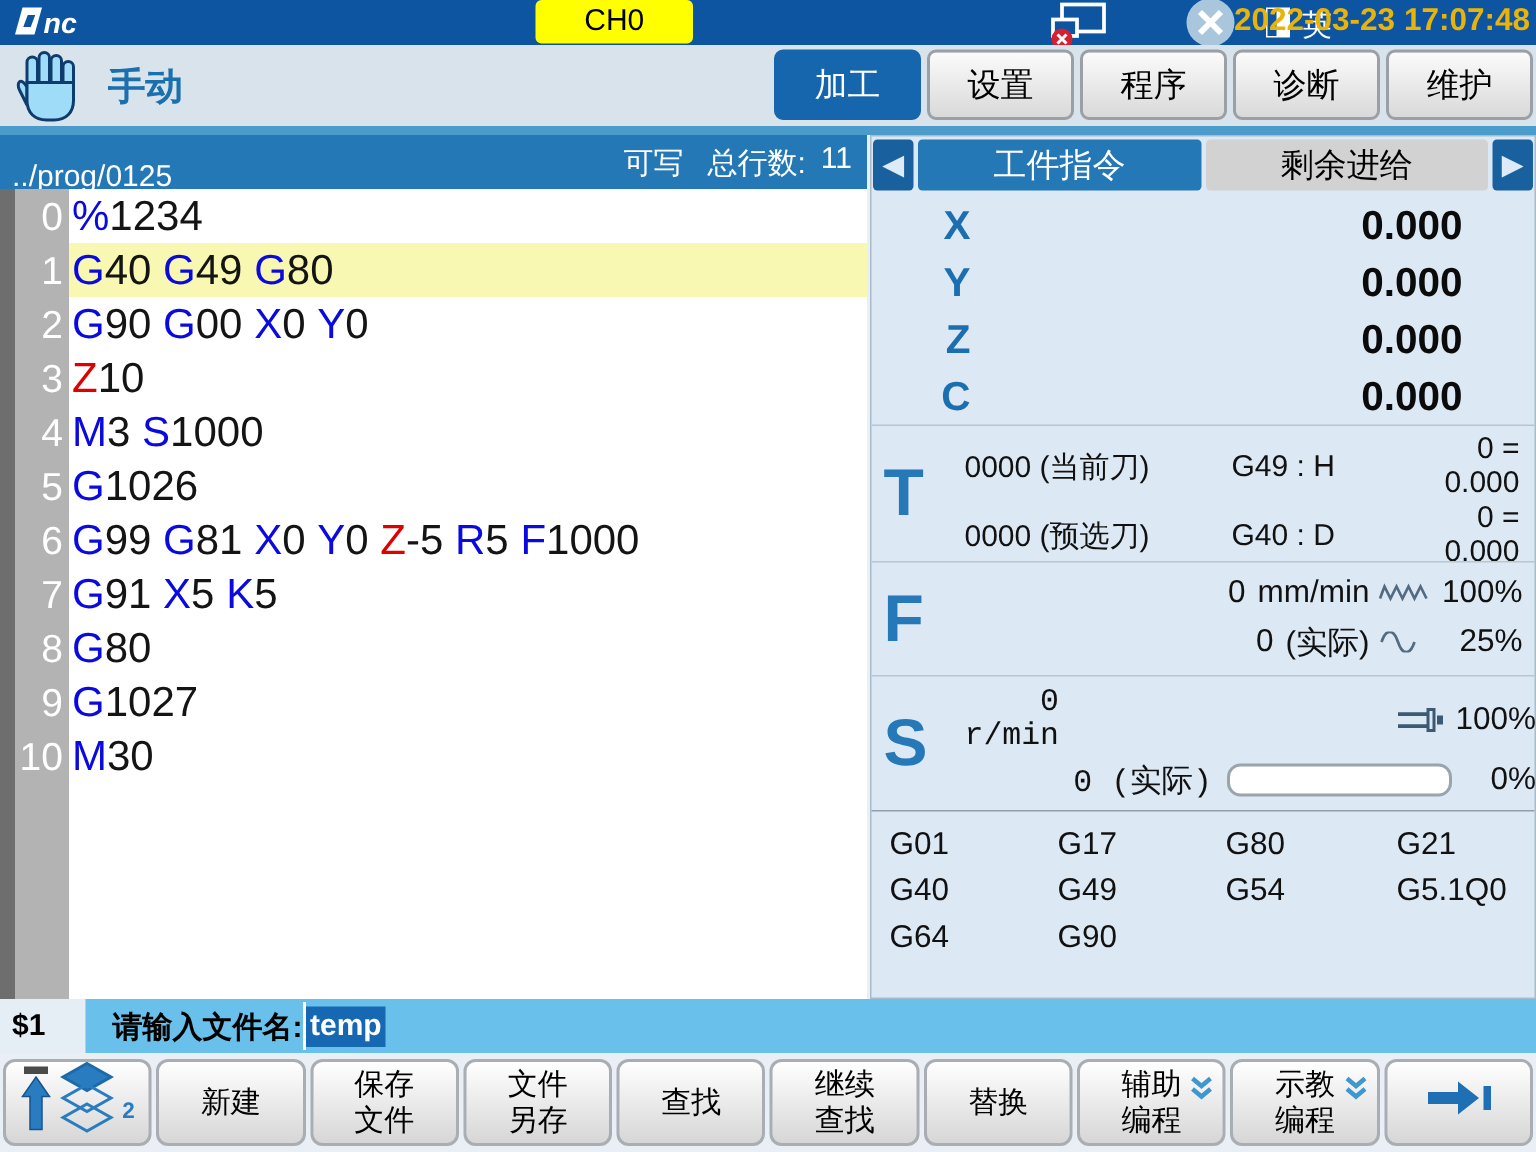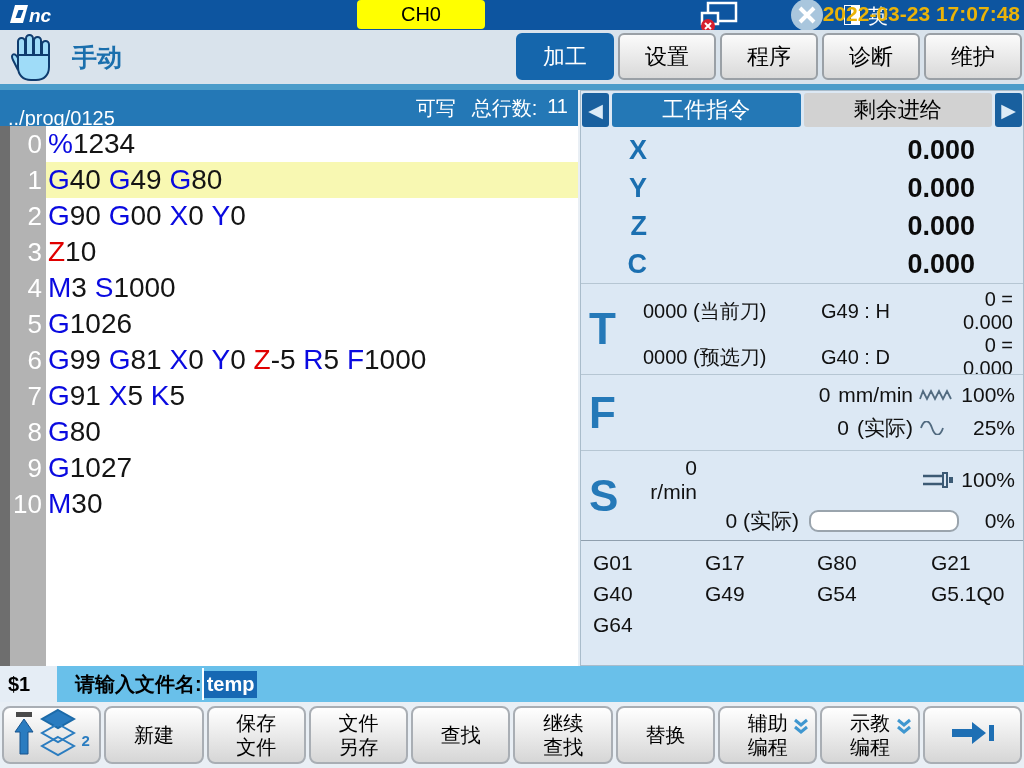--- a/index.html
+++ b/index.html
@@ -2,21 +2,21 @@
 <html><head>
 <meta charset="utf-8">
 <style>
   * { margin:0; padding:0; box-sizing:border-box; }
   html,body { width:1024px; height:768px; overflow:hidden; }
   body { font-family:"Liberation Sans","DejaVu Sans",sans-serif; background:#e9eff5; position:relative; }
 
   
   .topbar { position:absolute; top:0; left:0; width:1024px; height:30px; background:#0d55a0; }
   .logo { position:absolute; left:6px; top:2px; }
-  .ch-badge { position:absolute; left:357px; top:0; width:128px; height:29px; background:#ffff00;
+  .ch-badge { position:absolute; left:357px; top:0; width:105px; height:29px; background:#ffff00;
               border-radius:4px; color:#000; font-size:20px; display:flex; align-items:center; justify-content:center; }
   .tb-ico { position:absolute; top:1px; }
   .net { left:698px; }
   .circ { left:790px; top:-2px; }
   .ime { left:842px; top:3px; }
   .lang { position:absolute; left:868px; top:3px; color:#fff; font-size:20px; }
   .clock { position:absolute; right:4px; top:2px; color:#eab308; font-size:21px; font-weight:bold; }
 
   
   .modebar { position:absolute; top:30px; left:0; width:1024px; height:54px; background:#d9e3ec; }
@@ -69,21 +69,21 @@
   .trow .c1 { width:178px; }
   .trow .c2 { width:118px; }
   .trow .c3 { flex:1; text-align:right; padding-right:10px; }
   .f-sect { height:76px; }
   .frow { display:flex; align-items:center; justify-content:flex-end; font-size:21px; color:#111; padding-right:8px; }
   .frow .val { text-align:right; } .frow .unit { margin-left:8px; }
   .icol { width:46px; display:flex; justify-content:center; align-items:center; }
   .pct { width:56px; text-align:right; }
   .s-sect { height:90px; }
   .srow { display:flex; align-items:center; font-size:21px; color:#111; padding-right:8px; }
-  .srow .txt { flex:1; text-align:right; padding-right:8px; }
+  .srow .txt { flex:1; text-align:right; padding-right:8px;font-family:Liberation Mono, monospace; }
   .scol { width:152px; display:flex; align-items:center; justify-content:flex-end; }
   .loadbar { width:150px; height:22px; background:#fff; border:2px solid #9aa4ad; border-radius:9px; }
   .g-sect { flex:1; border-top:1px solid #8f9fae; padding:10px 12px 0 12px; }
   .g-grid { display:grid; grid-template-columns:112px 112px 114px 100px; grid-auto-rows:31px;
             font-size:21px; color:#111; }
 
   
   .promptbar { position:absolute; top:666px; left:0; width:1024px; height:36px; background:#e5edf5; }
   .chan { position:absolute; left:8px; top:0; height:36px; display:flex; align-items:center;
           font-size:20px; font-weight:bold; color:#000; }
@@ -328,20 +328,21 @@
     <div class="g-grid">
         <span>G01</span>
         <span>G17</span>
         <span>G80</span>
         <span>G21</span>
         <span>G40</span>
         <span>G49</span>
         <span>G54</span>
         <span>G5.1Q0</span>
         <span>G64</span>
+        <span>G90</span>
         <span></span>
       </div>
   </div>
 </div>
 
 <div class="promptbar">
   <span class="chan">$1</span>
   <div class="prompt-region">
     <span class="prompt-label">请输入文件名:</span>
     <div class="prompt-input">

